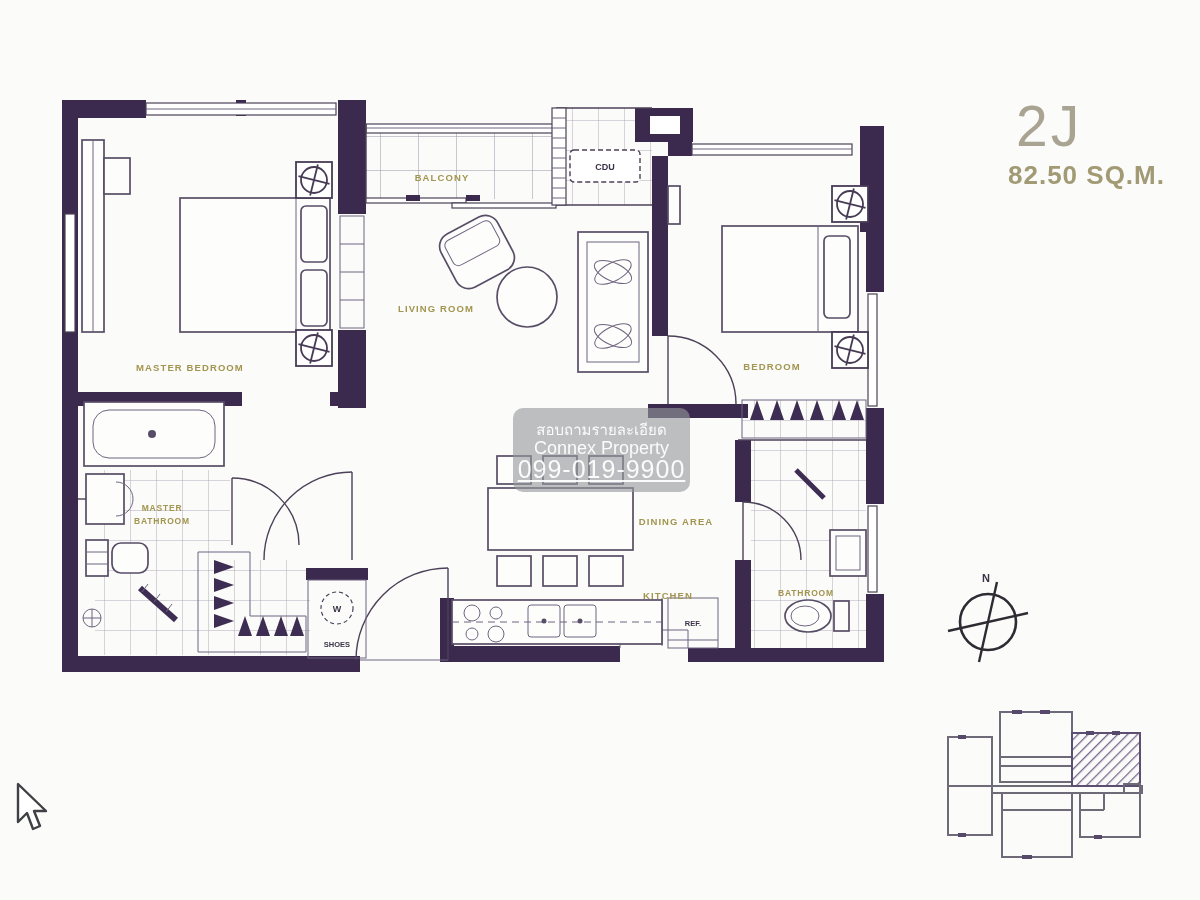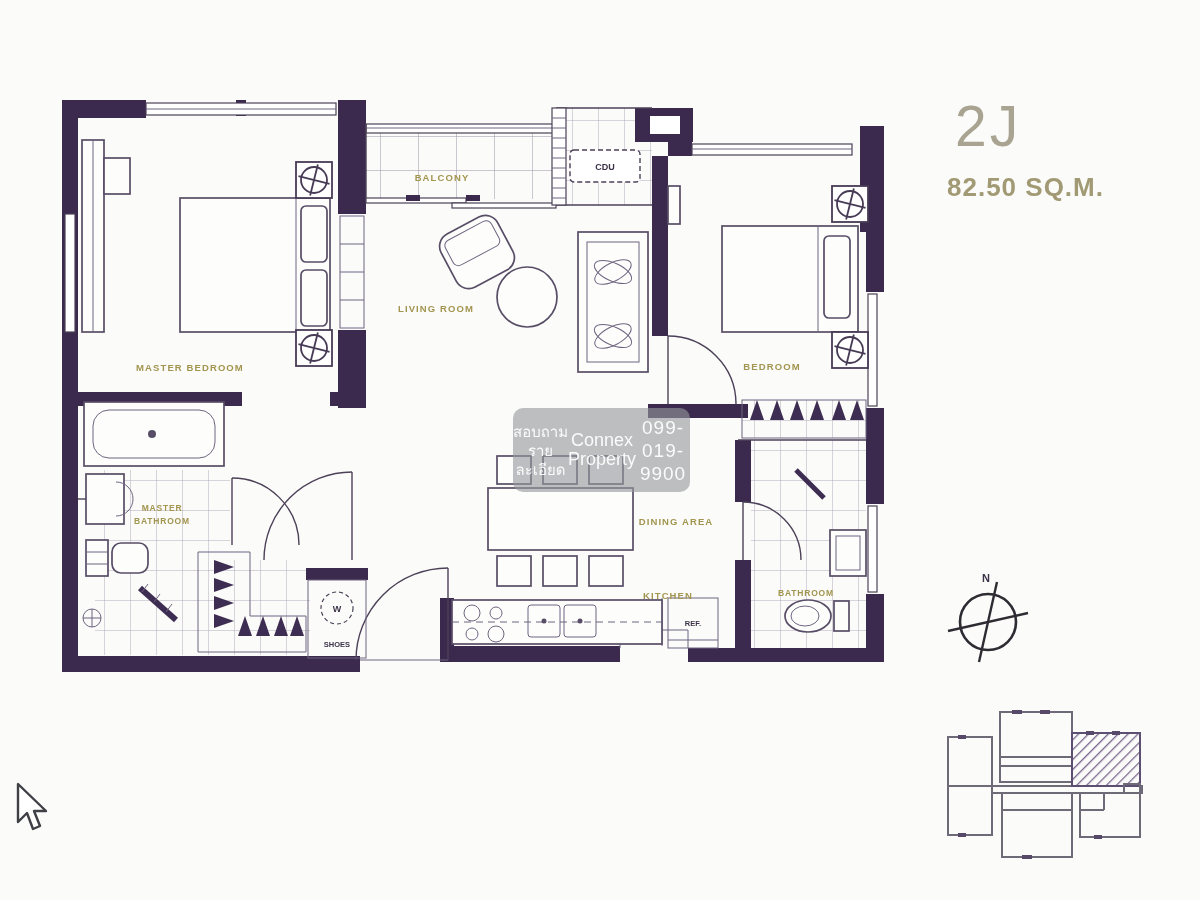--- a/index.html
+++ b/index.html
@@ -13,32 +13,32 @@
   .ln{stroke:var(--line,#4c4158);stroke-width:1.4;fill:none;}
   .winbox{stroke:var(--line,#4c4158);stroke-width:1.2;fill:#ffffff;}
   .furn{stroke:#584d66;stroke-width:1.7;fill:#fdfdfc;}
   .thin{stroke:#6f6580;stroke-width:1;fill:none;}
   .keyln{stroke:#6f6a78;stroke-width:2;fill:none;}
   .lbl{fill:var(--label,#a2954f);font-size:9.5px;font-weight:bold;letter-spacing:1.1px;text-anchor:middle;
        font-family:"Liberation Sans",sans-serif;}
   .lbl2{font-size:8.5px;letter-spacing:0.8px;}
   .ink{fill:#3b3247;font-weight:bold;text-anchor:middle;font-family:"Liberation Sans",sans-serif;}
   
-  .titleblock{position:absolute;left:947px;top:96px;width:190px;color:var(--title,#a9a492);}
+  .titleblock{position:absolute;left:1008px;top:96px;width:190px;color:var(--title,#a9a492);}
   .titleblock .unit{font-size:57px;line-height:60px;letter-spacing:3px;padding-left:8px;}
-  .titleblock .area{font-size:26px;font-weight:bold;letter-spacing:1px;color:var(--title2,#a19a74);margin-top:16px;}
+  .titleblock .area{font-size:26px;font-weight:bold;letter-spacing:1px;color:var(--title2,#a19a74);margin-top:4px;}
   .watermark{
     position:absolute;left:513px;top:408px;width:177px;height:84px;border-radius:10px;
     background:var(--watermark_bg,rgba(148,152,157,0.62));
-    display:flex;flex-direction:row;justify-content:center;align-items:center;
+    display:flex;flex-direction:column;justify-content:center;align-items:center;
     color:rgba(255,255,255,0.93);text-align:center;
   }
   .watermark .w1{font-size:15px;line-height:19px;}
   .watermark .w2{font-size:18px;line-height:19px;}
-  .watermark .w3{font-size:19px;line-height:23px;letter-spacing:1px;}
+  .watermark .w3{font-size:25px;line-height:23px;letter-spacing:1px;text-decoration:underline;}
   .cursor{position:absolute;left:12px;top:780px;}
 </style>
 </head>
 <body>
 <div class="stage">
 
 <svg class="plan" width="1200" height="900" viewBox="0 0 1200 900">
   <defs>
     <pattern id="tile" width="26" height="30" patternUnits="userSpaceOnUse">
       <path d="M26,0 H0 V30" fill="none" stroke="#aaa2b6" stroke-width="0.9"></path>

